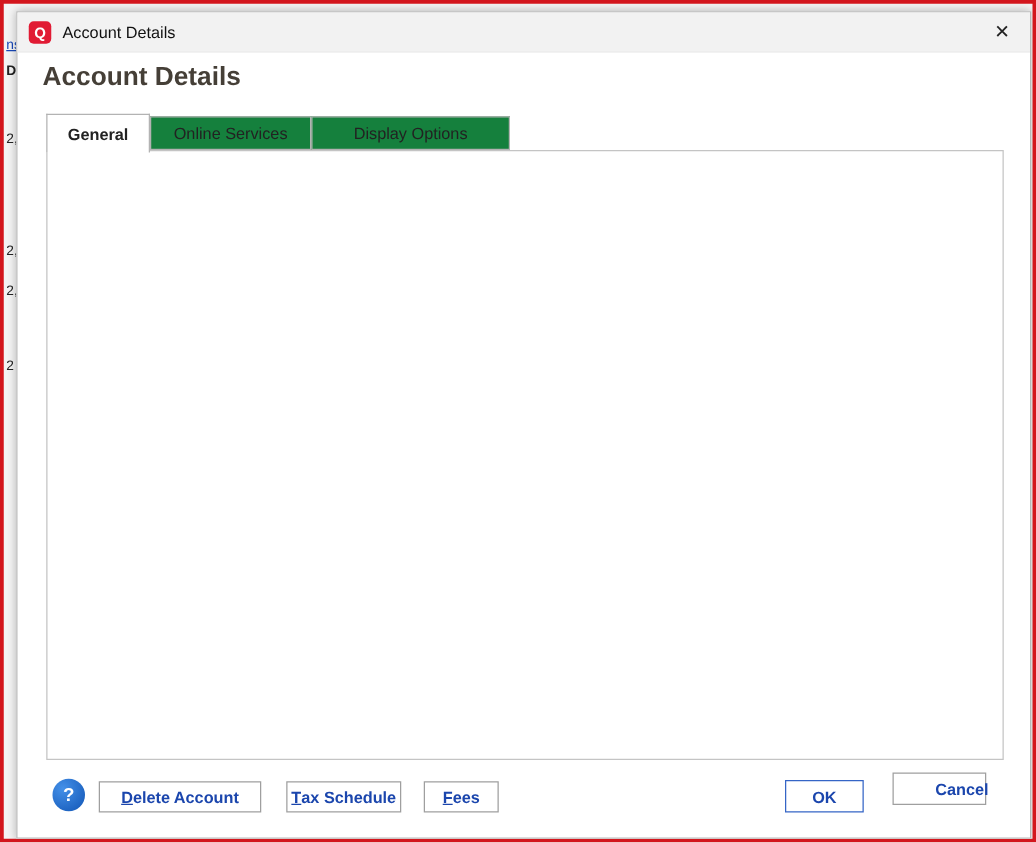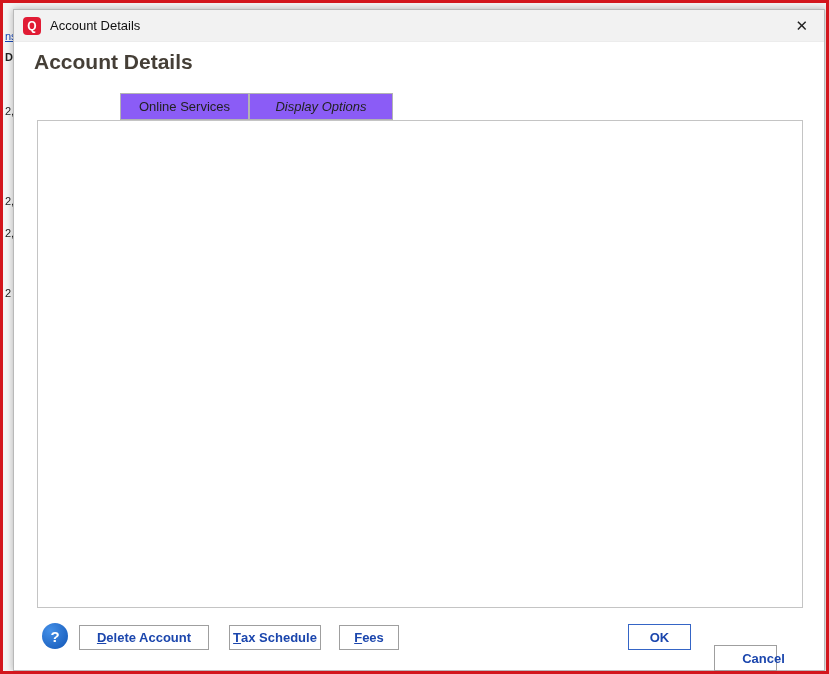--- a/index.html
+++ b/index.html
@@ -11,21 +11,21 @@
   .frag-bold { font-weight:bold; }
 
   .dialog { position:absolute; left:10px; top:6px; width:812px; height:662px; background:#fff; box-shadow:0 0 7px rgba(0,0,0,.28); border:1px solid #b9b9b9; }
   .titlebar { position:absolute; left:0; top:0; width:810px; height:32px; background:#f2f2f2; display:flex; align-items:center; padding-left:9px; border-bottom:1px solid #ececec; }
   .qlogo { width:18px; height:18px; border-radius:4px; background:#e11b34; color:#fff; font-weight:bold; font-size:12px; display:flex; align-items:center; justify-content:center; }
   .wintitle { margin-left:9px; font-size:13px; color:#111; }
   .closex { position:absolute; right:16px; top:7px; font-size:15px; color:#222; cursor:pointer; line-height:18px; }
 
   .heading { position:absolute; left:20px; top:40px; font-size:21px; font-weight:bold; color:#453f37; }
 
-  .tab { position:absolute; display:flex; align-items:center; justify-content:center; font-size:13px; color:#222; background:#8b5cf6; border:1px solid #b3b3b3; cursor:pointer; }
+  .tab { position:absolute; display:flex; align-items:center; justify-content:center; font-size:13px; color:#222; background:#15803d; border:1px solid #b3b3b3; cursor:pointer; }
   .tab.inactive { top:83px; height:27px; }
   .tab.active { top:81px; height:31px; background:#fff; border-bottom:none; font-weight:bold; z-index:3; }
   .panel { position:absolute; left:23px; top:110px; width:766px; height:488px; background:#fff; border:1px solid #c4c4c4; z-index:1; }
 
   .lbl { position:absolute; font-size:13px; color:#1a1a1a; text-align:right; white-space:nowrap; }
   .val { position:absolute; font-size:13px; color:#1a1a1a; white-space:nowrap; }
   .tin { position:absolute; height:22px; border:1px solid #7b7b7b; font-family:"Liberation Sans",sans-serif; font-size:13px; color:#1a1a1a; padding:1px 5px; background:#fff; }
   .tin::placeholder { font-style:italic; color:#9a9a9a; }
   textarea.tin { resize:none; padding:3px 5px; }
 
@@ -63,22 +63,23 @@
   <div class="dialog">
 
     <div class="titlebar">
       <span class="qlogo">Q</span>
       <span class="wintitle">Account Details</span>
       <span class="closex">✕</span>
     </div>
 
     <div class="heading">Account Details</div>
 
+    <div class="tab active" style="left:23px;  width:83px;">General</div>
     <div class="tab inactive" style="left:106px; width:129px;">Online Services</div>
-    <div class="tab inactive" style="left:235px; width:144px;font-style:italic;">Display Options</div>
+    <div class="tab inactive" style="left:235px; width:159px;">Display Options</div>
     <div class="panel"></div>
 
     <div class="hilite"></div>
 
     <div class="lbl" style="left:40px; width:150px; top:143px;"><u>A</u>ccount name</div>
     <input class="tin" style="left: 196px; top: 140px; width: 177px;" value="Brokerage">
 
     <div class="lbl" style="left:40px; width:150px; top:175px;"><u>D</u>escription</div>
     <input class="tin" style="left: 196px; top: 172px; width: 177px;" value="">
 
@@ -142,16 +143,16 @@
     <button class="btn gobtn" style="left:714px; top:368px;">Go</button>
 
     <div class="lbl" style="left:365px; width:100px; top:407px;">Comment<u>s</u></div>
     <textarea class="tin" style="left: 471px; top: 404px; width: 296px; height: 117px;" value=""></textarea>
 
     <div class="help">?</div>
     <button class="btn" style="left:65px;  top:615px; width:130px;"><u>D</u>elete Account</button>
     <button class="btn" style="left:215px; top:615px; width:92px;"><u>T</u>ax Schedule</button>
     <button class="btn" style="left:325px; top:615px; width:60px;"><u>F</u>ees</button>
     <button class="btn primary" style="left:614px; top:614px; width:63px;">OK</button>
-    <button class="btn" style="left:700px; top:635px; width:63px; height:26px;padding-left:36px;">Cancel</button>
+    <button class="btn" style="left:700px; top:608px; width:75px; height:26px;padding-left:36px;">Cancel</button>
 
   </div>
 </div>
 
 </body></html>

